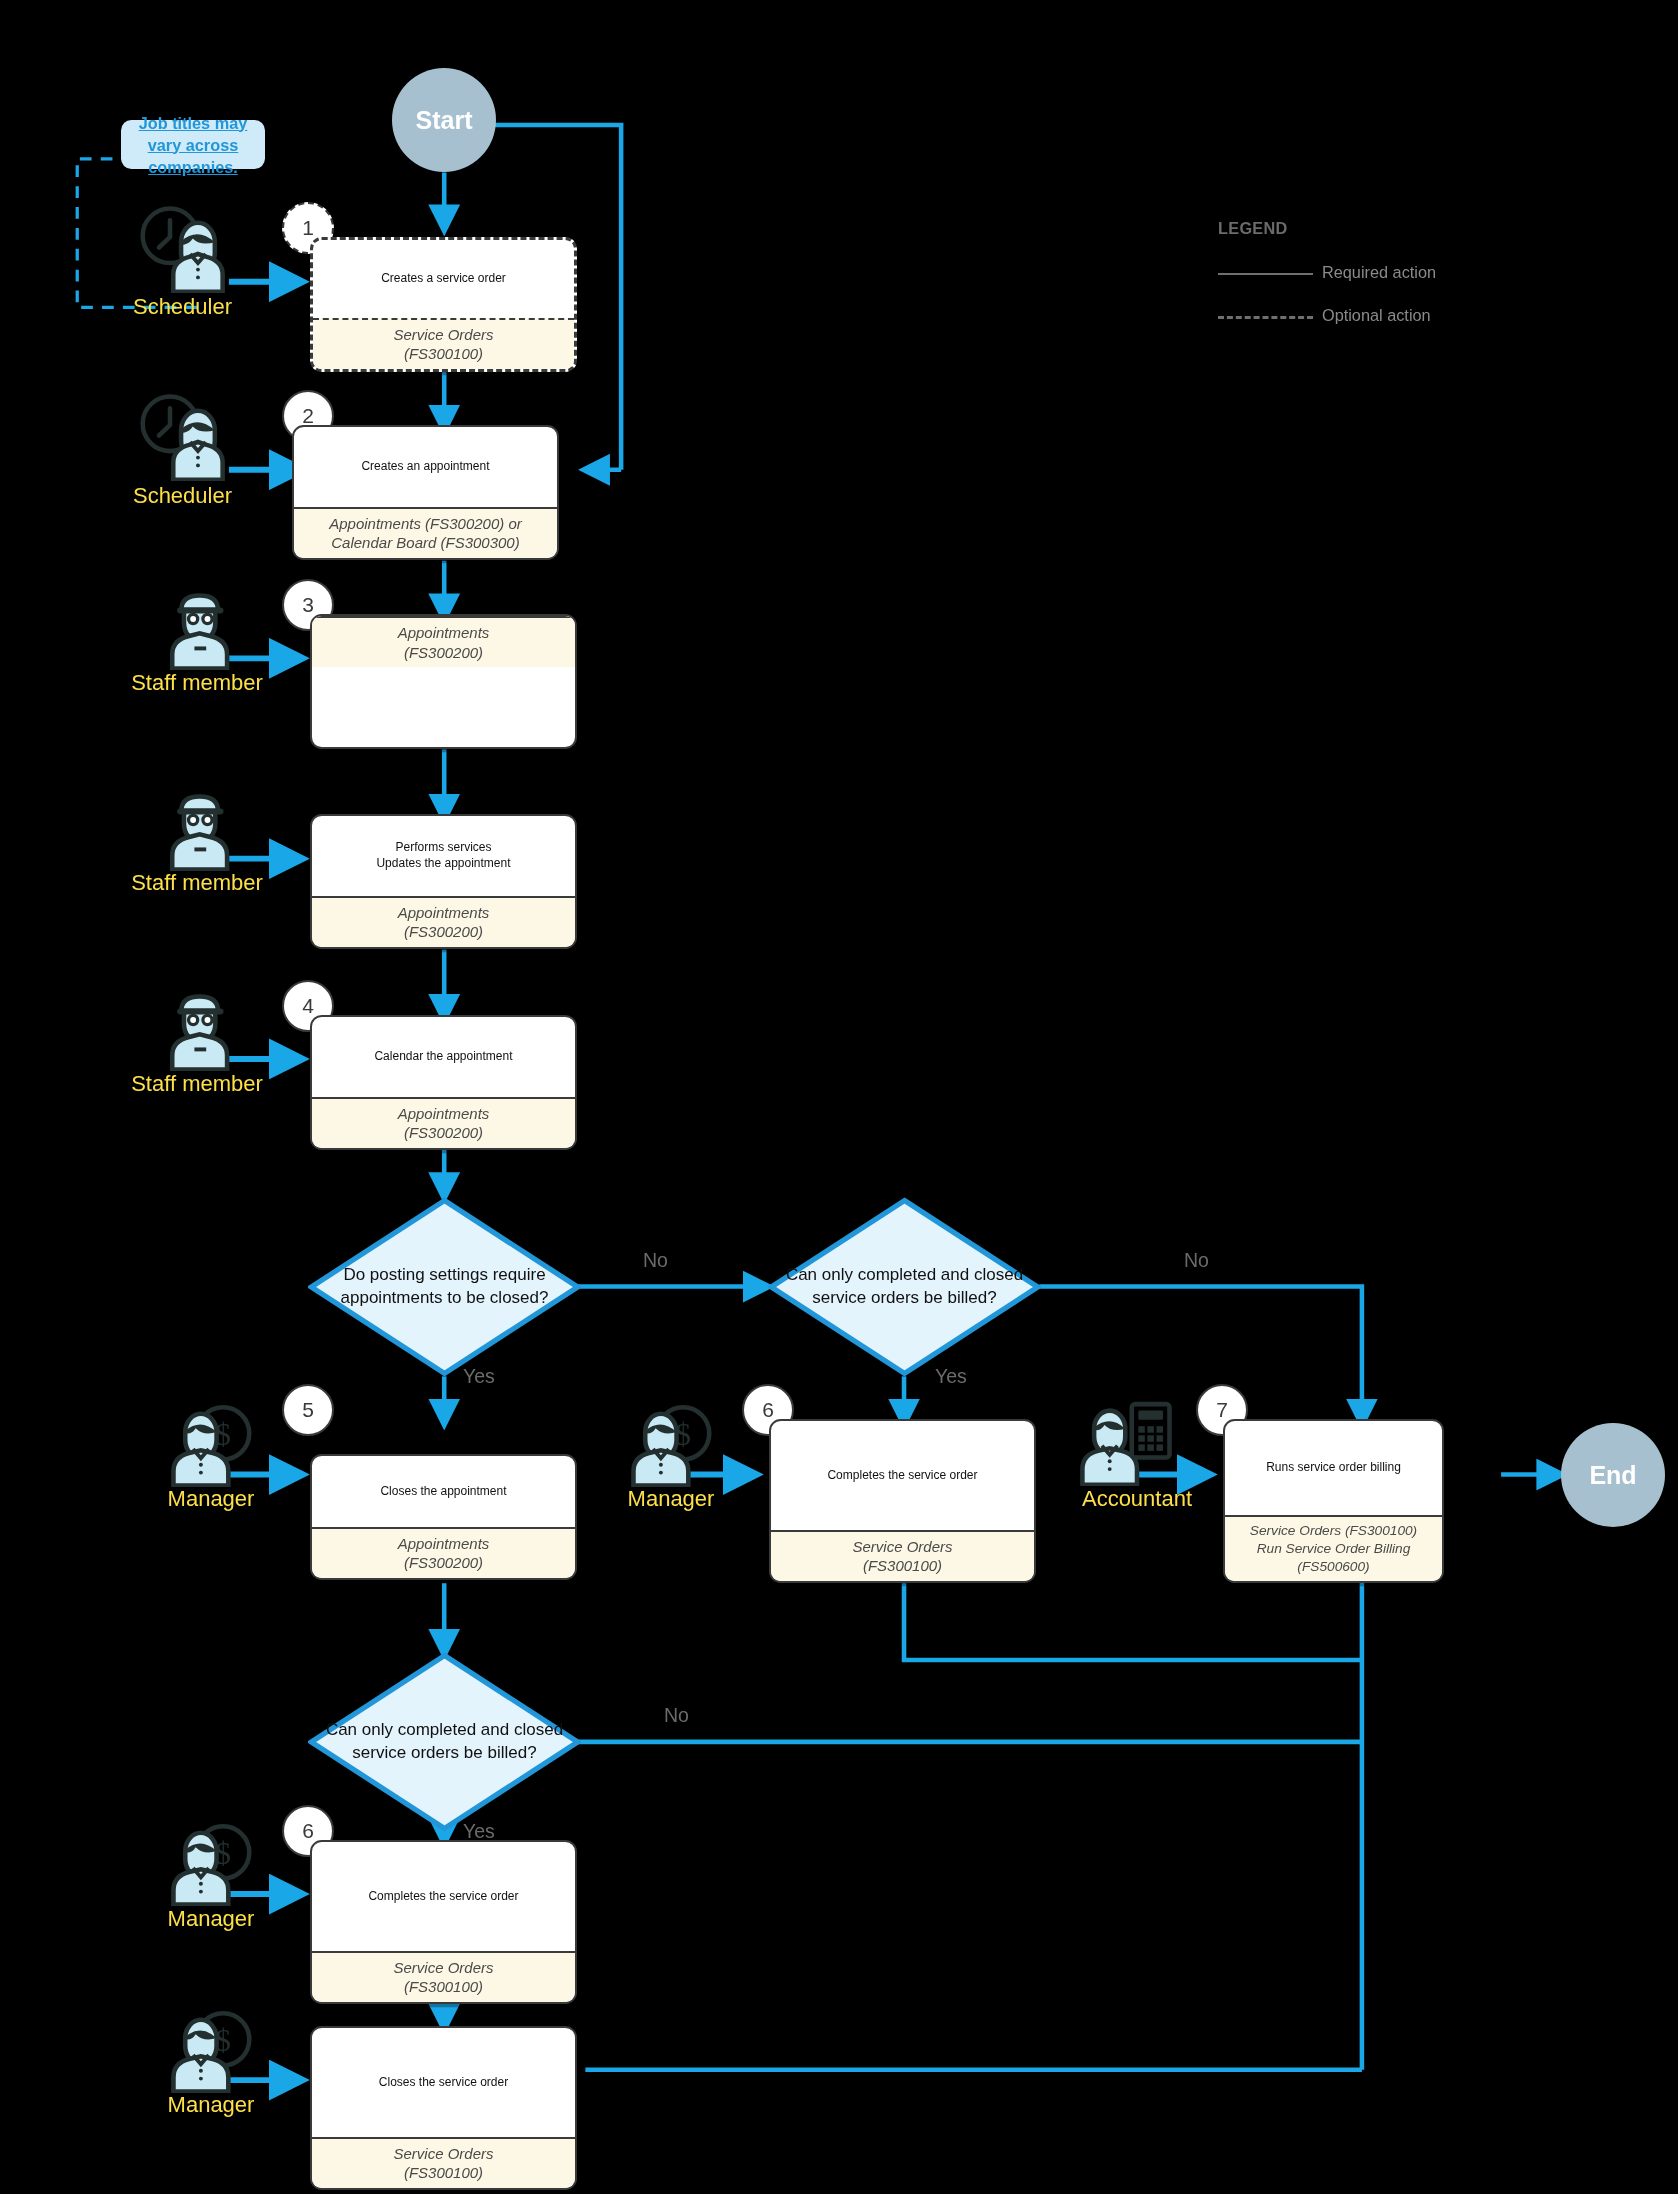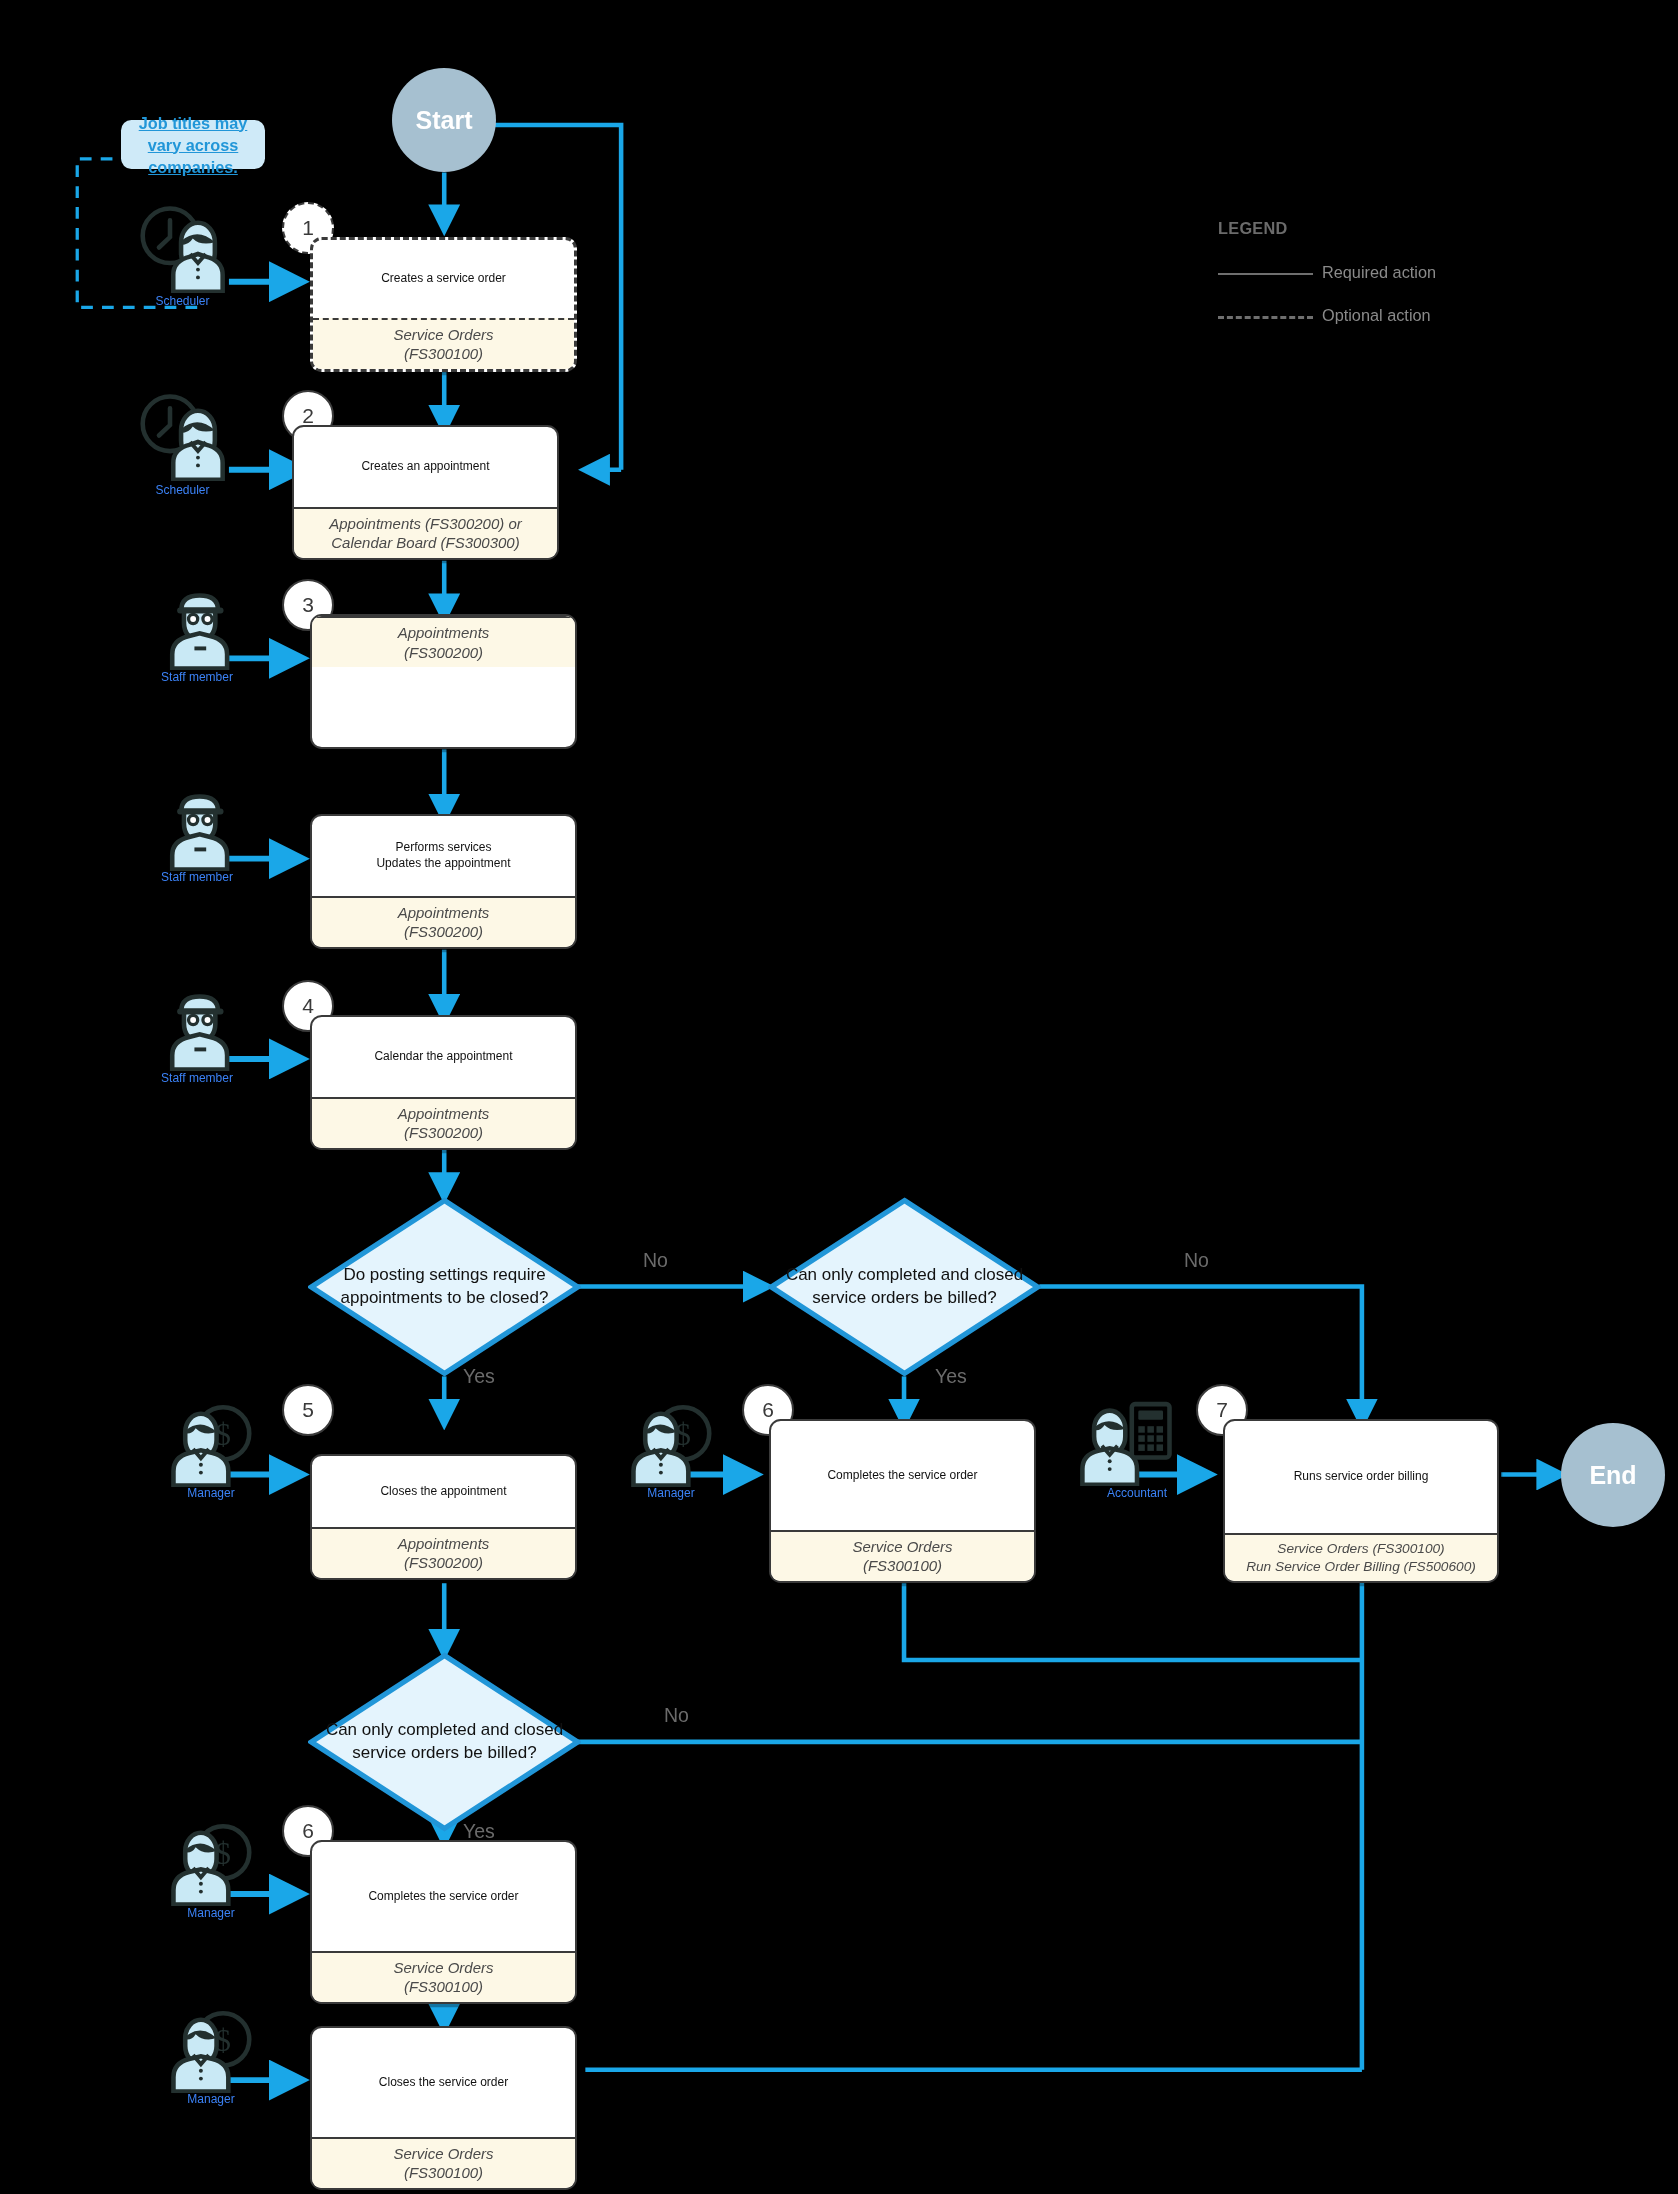--- a/index.html
+++ b/index.html
@@ -34,21 +34,21 @@
         display:flex;align-items:center;justify-content:center;text-align:center;
         color:#111;font-size:17px;line-height:1.35;padding:0 30px;box-sizing:border-box;}
 
   
   .badge{position:absolute;width:48px;height:48px;border-radius:50%;
         background:#fff;border:2.6px solid #3a3a3a;color:#3a3a3a;
         display:flex;align-items:center;justify-content:center;font-size:21px;z-index:6;}
   .badge.dashed{border-style:dashed;}
 
   
-  .rolelabel{position:absolute;color:#3b82f6;font-size:12px;text-align:center;white-space:nowrap;}
+  .rolelabel{position:absolute;color:#fde047;font-size:22px;text-align:center;white-space:nowrap;}
 
   
   .callout{position:absolute;background:#cfeaf8;border-radius:10.4px;
         color:#2196d8;font-weight:bold;font-size:16.3px;line-height:1.35;
         text-align:center;display:flex;align-items:center;justify-content:center;
         padding:6.5px 9px;box-sizing:border-box;}
 
   
   .elabel{position:absolute;color:#6b6b6b;font-size:19.5px;white-space:nowrap;}
 
@@ -331,21 +331,21 @@
   </div>
 
   <div class="badge" style="left:742px;top:1384px;">6</div>
   <div class="pbox" style="left:769px;top:1419px;width:267px;height:164px;">
     <div class="ptitle">Completes the service order</div>
     <div class="pfoot" style="white-space: pre-line;">Service Orders
 (FS300100)</div>
   </div>
 
   <div class="badge" style="left:1196px;top:1384px;">7</div>
-  <div class="pbox" style="left:1223px;top:1419px;width:276px;height:164px;">
+  <div class="pbox" style="left:1223px;top:1419px;width:221px;height:164px;">
     <div class="ptitle">Runs service order billing</div>
     <div class="pfoot" style="font-size: 13.7px; white-space: pre-line;">Service Orders (FS300100)
 Run Service Order Billing (FS500600)</div>
   </div>
 
   <div class="badge" style="left:282px;top:1805px;">6</div>
   <div class="pbox" style="left:310px;top:1840px;width:267px;height:164px;">
     <div class="ptitle">Completes the service order</div>
     <div class="pfoot" style="white-space: pre-line;">Service Orders
 (FS300100)</div>

